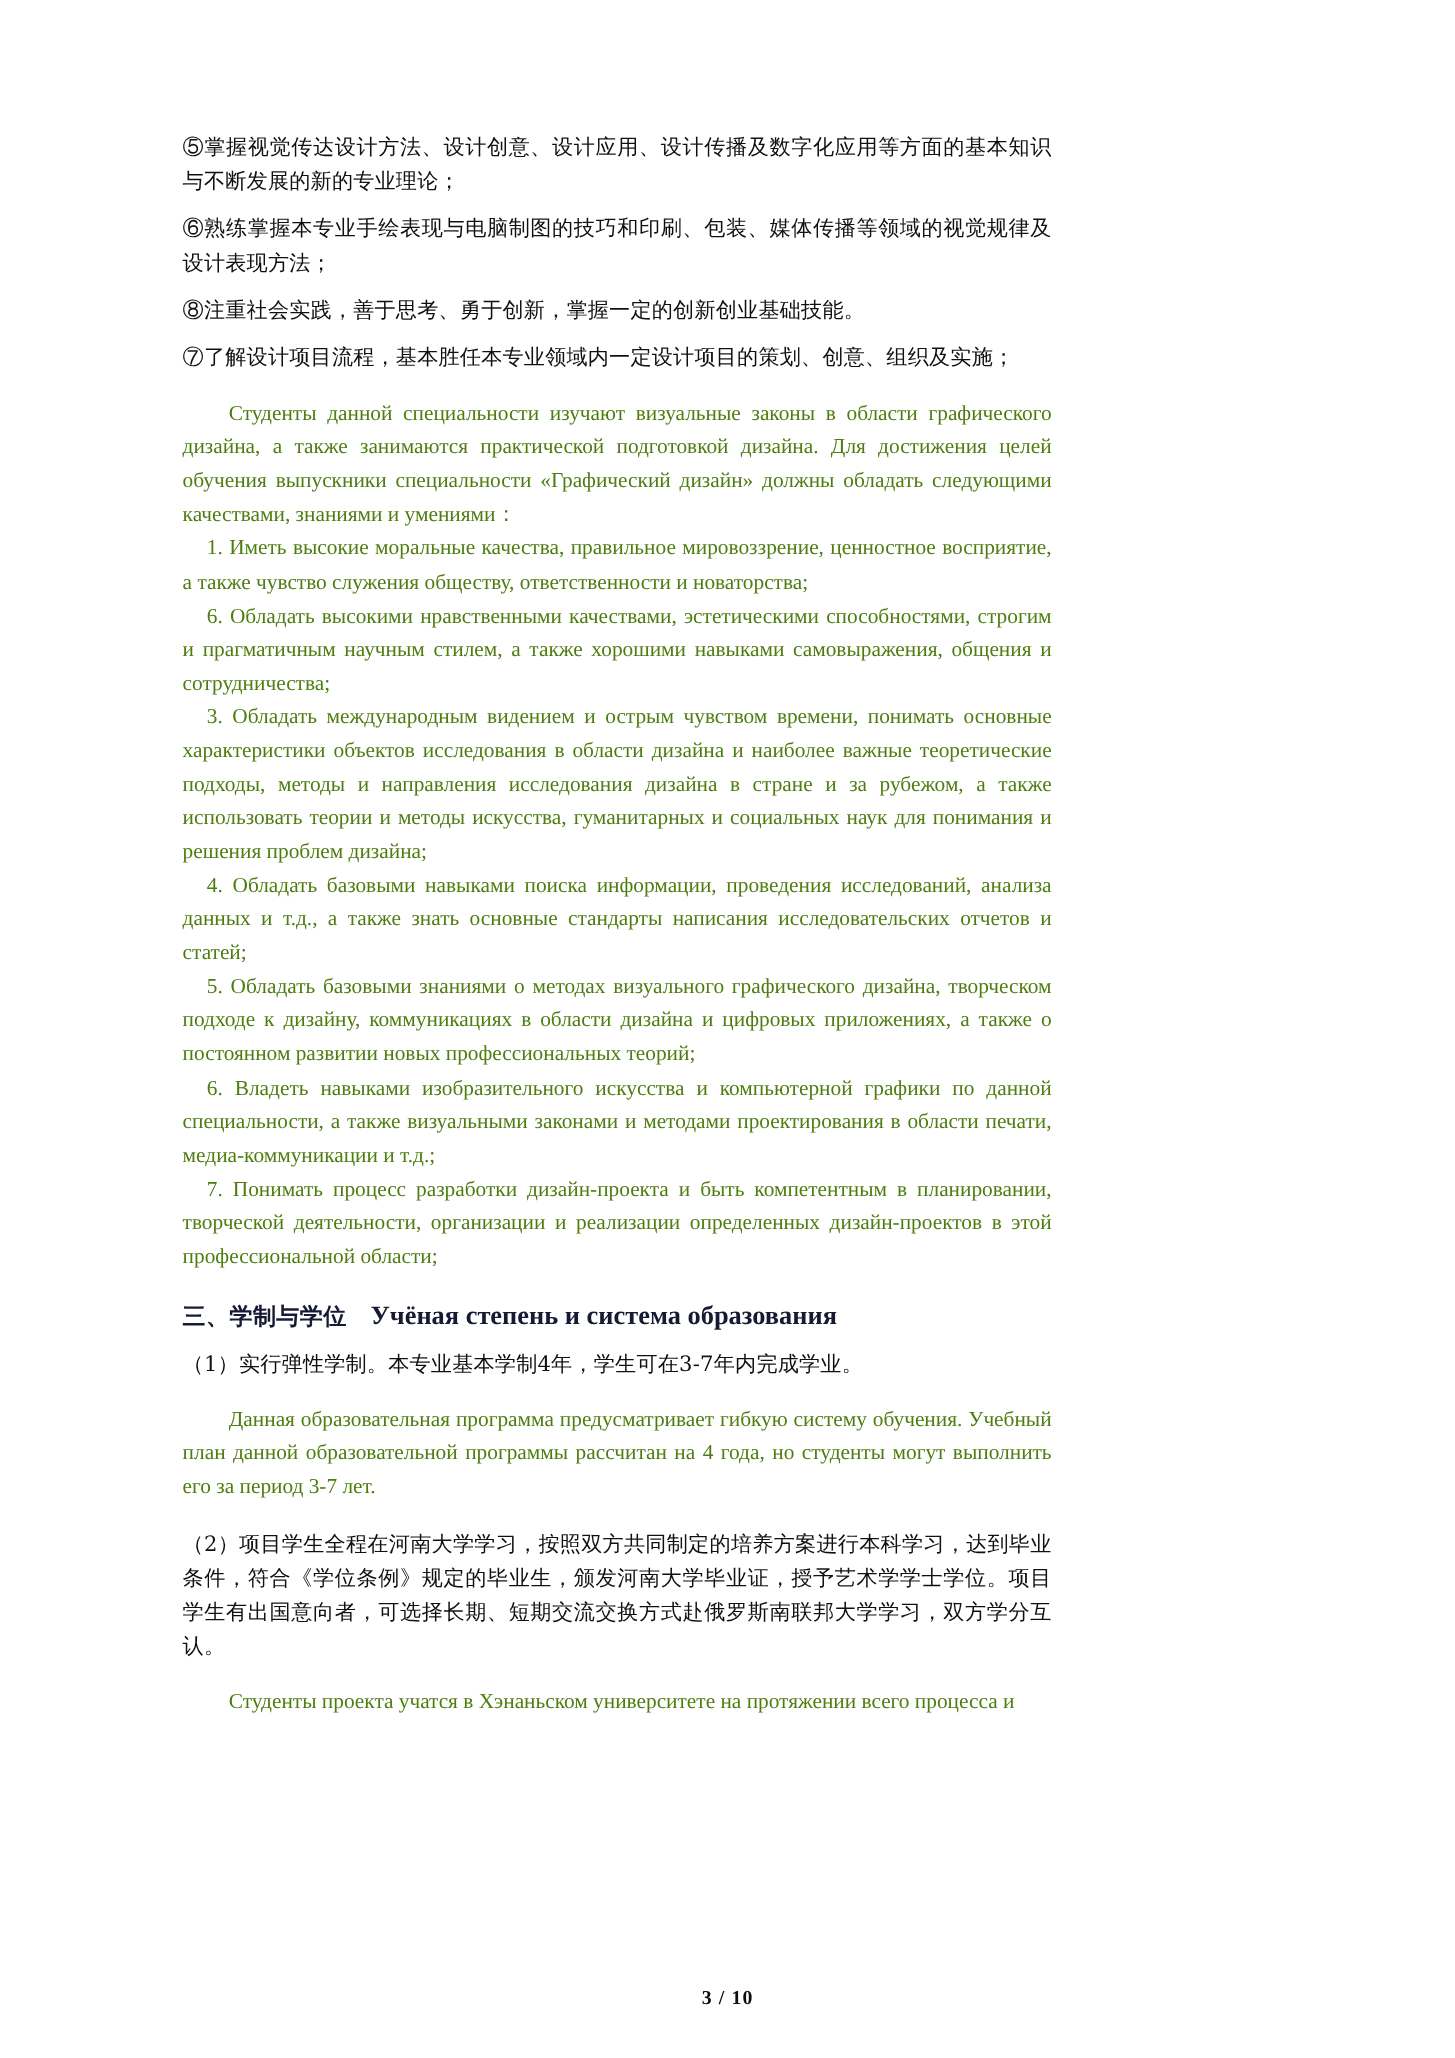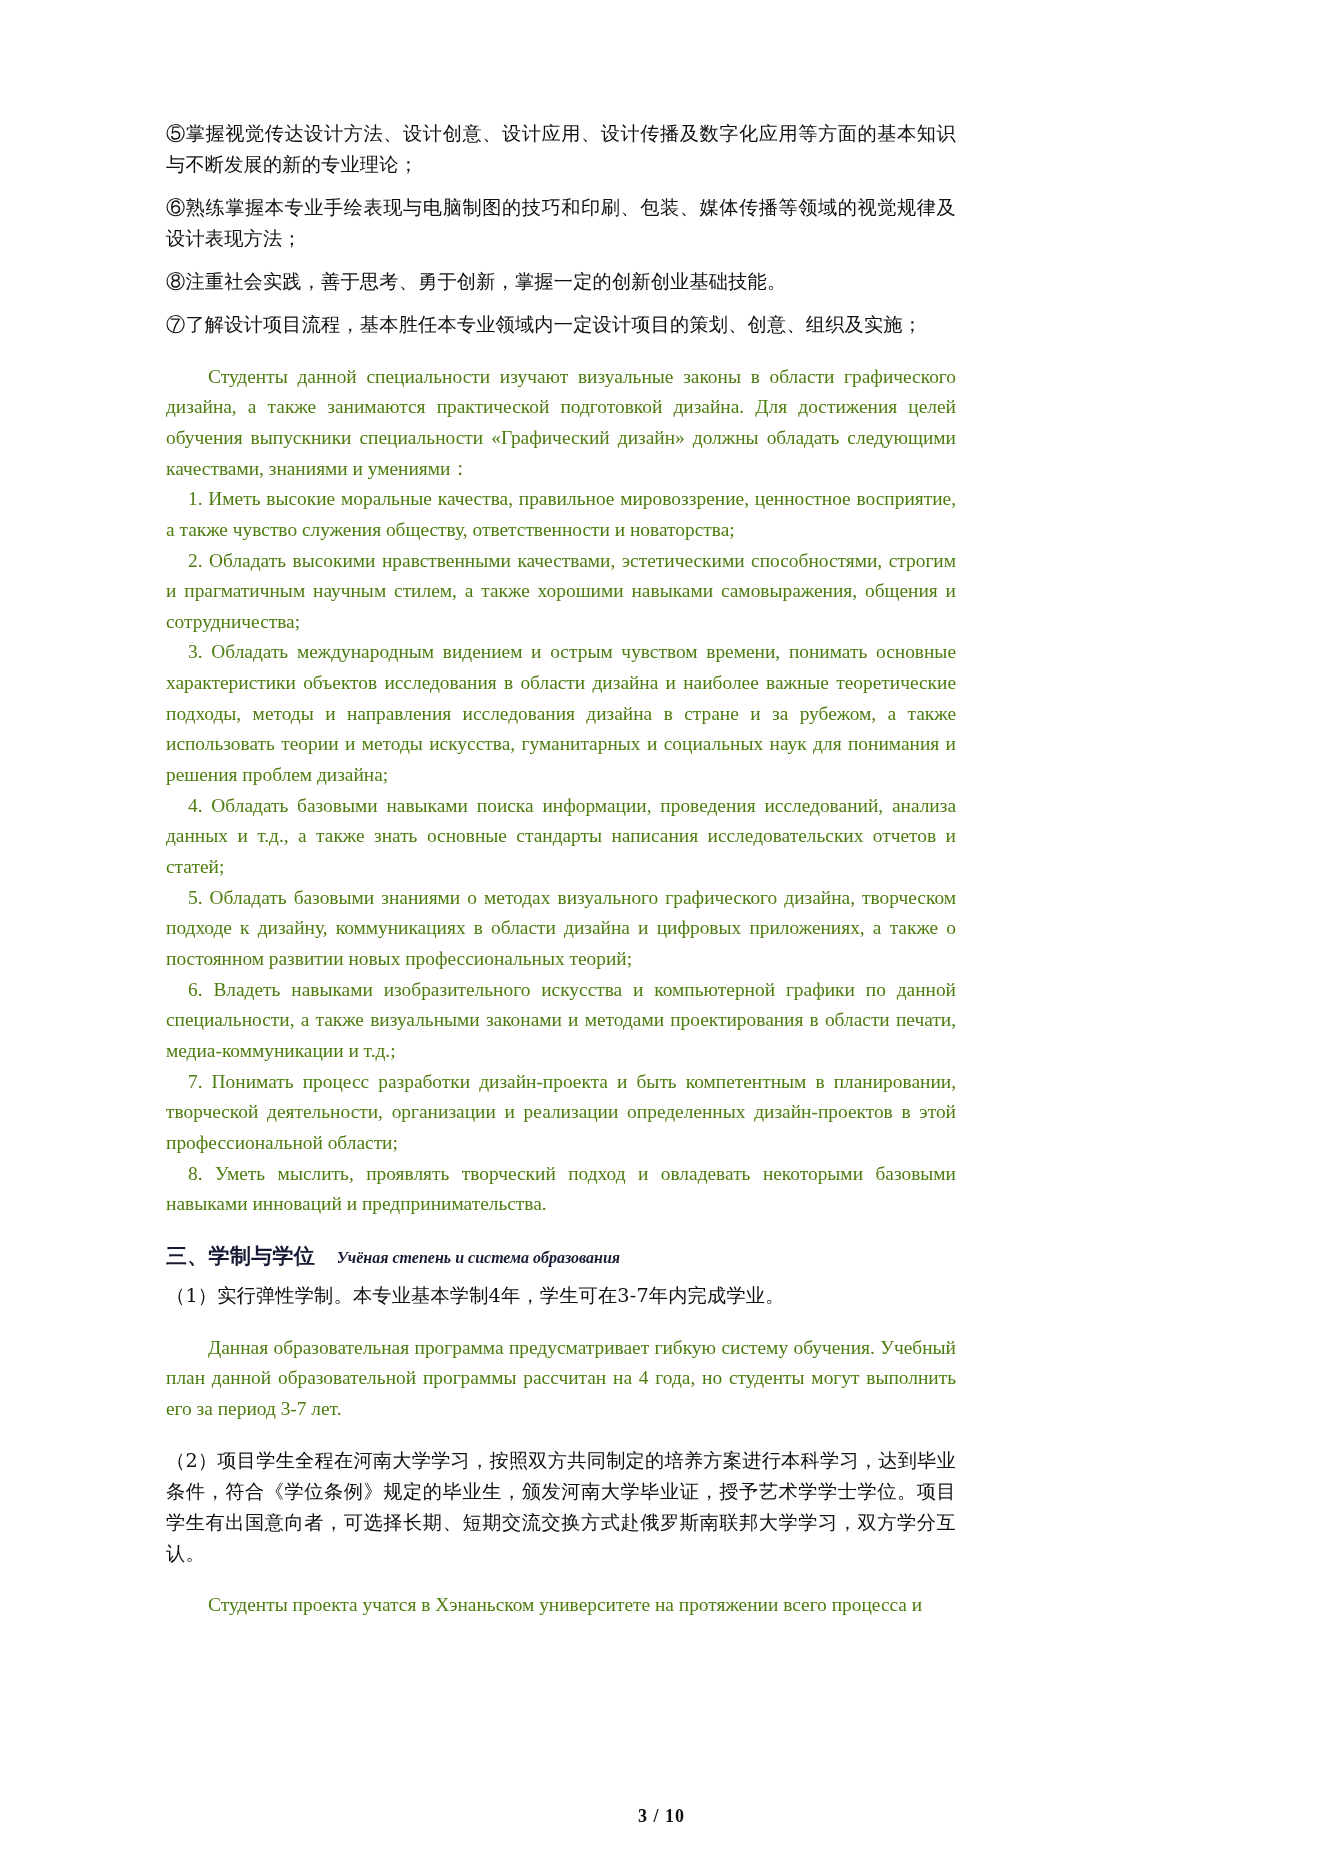--- a/index.html
+++ b/index.html
@@ -57,24 +57,23 @@
     font-size: 21px;
     font-weight: bold;
     color: #161a33;
     margin: 0;
     padding: 0;
     line-height: 1.5;
     letter-spacing: 0.3px;
   }
   h3.section .ru-part {
     font-family: "Liberation Serif", "DejaVu Serif", serif;
-    font-size: 16px;
+    font-size: 24px;
     font-weight: bold;
     letter-spacing: 0;
-    font-style: italic;
   }
   .footer {
     position: absolute;
     left: 0;
     right: 0;
     bottom: 44px;
     text-align: center;
     font-family: "Liberation Serif", "DejaVu Serif", serif;
     font-size: 18px;
     font-weight: bold;
@@ -92,27 +91,26 @@
     <p class="cn">⑤掌握视觉传达设计方法、设计创意、设计应用、设计传播及数字化应用等方面的基本知识与不断发展的新的专业理论；</p>
     <p class="cn">⑥熟练掌握本专业手绘表现与电脑制图的技巧和印刷、包装、媒体传播等领域的视觉规律及设计表现方法；</p>
     <p class="cn">⑧注重社会实践，善于思考、勇于创新，掌握一定的创新创业基础技能。</p>
     <p class="cn">⑦了解设计项目流程，基本胜任本专业领域内一定设计项目的策划、创意、组织及实施；</p>
 
     <div class="blockgap"></div>
 
     <p class="ru first">Студенты данной специальности изучают визуальные законы в области графического дизайна, а также занимаются практической подготовкой дизайна. Для достижения целей обучения выпускники специальности «Графический дизайн» должны обладать следующими качествами, знаниями и умениями：</p>
 
     <p class="ru num">1. Иметь высокие моральные качества, правильное мировоззрение, ценностное восприятие, а также чувство служения обществу, ответственности и новаторства;</p>
-    <p class="ru num">2. Обладать высокими нравственными качествами, эстетическими способностями, строгим и прагматичным научным стилем, а также хорошими навыками самовыражения, общения и сотрудничества;</p>
+    <p class="ru num">6. Обладать высокими нравственными качествами, эстетическими способностями, строгим и прагматичным научным стилем, а также хорошими навыками самовыражения, общения и сотрудничества;</p>
     <p class="ru num">3. Обладать международным видением и острым чувством времени, понимать основные характеристики объектов исследования в области дизайна и наиболее важные теоретические подходы, методы и направления исследования дизайна в стране и за рубежом, а также использовать теории и методы искусства, гуманитарных и социальных наук для понимания и решения проблем дизайна;</p>
     <p class="ru num">4. Обладать базовыми навыками поиска информации, проведения исследований, анализа данных и т.д., а также знать основные стандарты написания исследовательских отчетов и статей;</p>
     <p class="ru num">5. Обладать базовыми знаниями о методах визуального графического дизайна, творческом подходе к дизайну, коммуникациях в области дизайна и цифровых приложениях, а также о постоянном развитии новых профессиональных теорий;</p>
     <p class="ru num">6. Владеть навыками изобразительного искусства и компьютерной графики по данной специальности, а также визуальными законами и методами проектирования в области печати, медиа-коммуникации и т.д.;</p>
     <p class="ru num">7. Понимать процесс разработки дизайн-проекта и быть компетентным в планировании, творческой деятельности, организации и реализации определенных дизайн-проектов в этой профессиональной области;</p>
-    <p class="ru num">8. Уметь мыслить, проявлять творческий подход и овладевать некоторыми базовыми навыками инноваций и предпринимательства.</p>
 
     <div class="bigGap"></div>
 
     <h3 class="section">
       <span>三、学制与学位</span>
       <span class="ru-part" style="margin-left: 14px;">Учёная степень и система образования</span>
     </h3>
 
     <div class="blockgap"></div>
 

